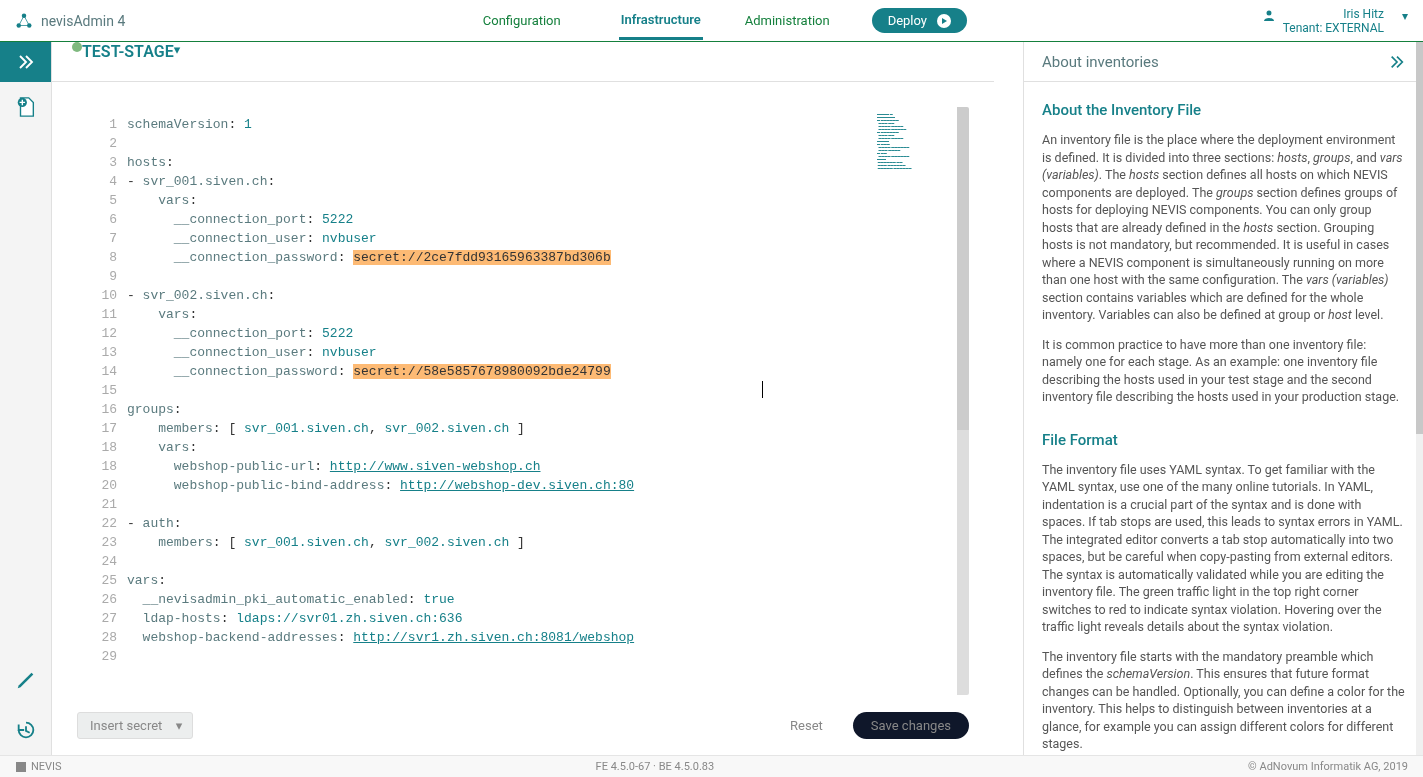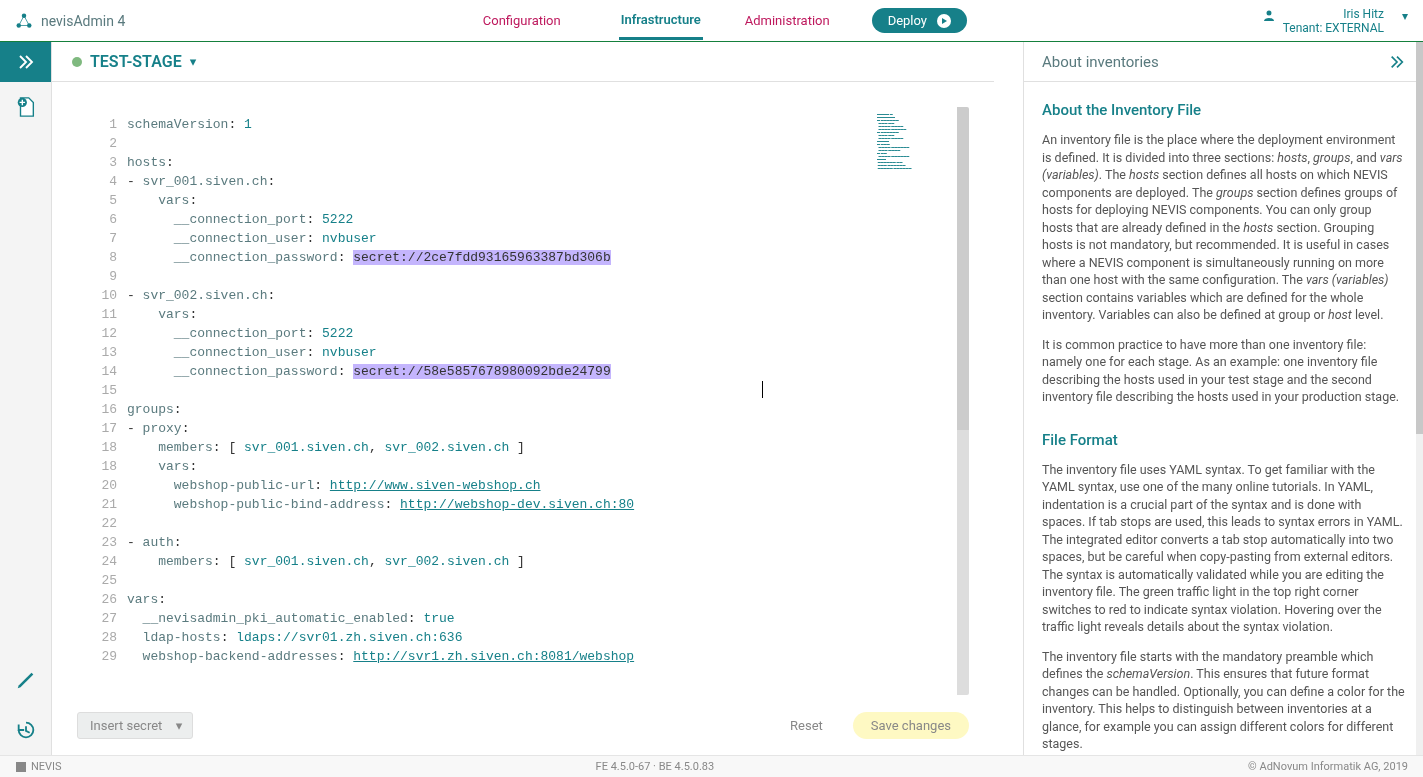--- a/index.html
+++ b/index.html
@@ -28,21 +28,21 @@
   }
   .logo-icon { width: 18px; height: 18px; }
   .app-name { color: #5a7a7e; font-size: 14px; }
   .nav-center {
     flex: 1;
     display: flex;
     justify-content: center;
     gap: 40px;
     align-items: center;
   }
-  .nav-link { color: #be185d; cursor: pointer; padding: 10px 2px; }
+  .nav-link { color: #15803d; cursor: pointer; padding: 10px 2px; }
   .nav-link.active {
     color: #168089; font-weight: 600;
     border-bottom: 3px solid #168089;
     margin-left: 16px;
   }
   .deploy-btn {
     background: #168089; color: #fff;
     padding: 5px 16px 5px 16px; border-radius: 15px;
     display: flex; align-items: center; gap: 10px;
     cursor: pointer;
@@ -78,22 +78,22 @@
     width: 100%; height: 50px;
     display: flex; align-items: center; justify-content: center;
     cursor: pointer;
   }
   .rail-spacer { flex: 1; }
   .rail-icon { width: 22px; height: 22px; fill: #168089; }
   .center-col {
     flex: 1; display: flex; flex-direction: column; min-width: 0;
   }
   .tabbar {
-    height: 40px; display: flex; align-items: center;
-    padding: 0 20px; gap: 8px;
+    height: 40px; display: flex; align-items: flex-start;
+    padding: 0 20px; 
     border-bottom: 1px solid #e0e0e0;
   }
   .tab-dot { width: 10px; height: 10px; background: #7fb97f; border-radius: 50%; }
   .tab-name { color: #168089; font-size: 16px; font-weight: 600; }
   .tab-chev { color: #168089; }
   .editor-wrap {
     flex: 1; position: relative; padding: 25px 25px 0 25px;
     min-height: 0;
   }
   .editor-box {
@@ -125,21 +125,21 @@
   .minimap-scroll {
     position: absolute; top: 0; right: 0; width: 12px; height: 55%;
     background: #ccc;
   }
   .minimap-scroll2 {
     position: absolute; top: 55%; right: 0; width: 12px; height: 45%;
     background: #ddd;
   }
   .tok-key { color: #5a7a7e; }
   .tok-val { color: #168089; }
-  .tok-secret { background: #c4b5fd; color: #333; }
+  .tok-secret { background: #fdba74; color: #333; }
   .tok-url { color: #168089; text-decoration: underline; }
   .caret-line {
     position: absolute; left: 0; right: 0; height: 19px;
     background: #f2f2f2; z-index: -1;
   }
   .text-cursor {
     position: absolute; width: 1px; height: 17px; background: #000;
   }
   .bottom-bar {
     height: 60px; display: flex; align-items: center;
@@ -149,21 +149,21 @@
     background: #eceeee; border: 1px solid #ddd;
     padding: 5px 30px 5px 12px; border-radius: 3px;
     color: #888; position: relative; cursor: pointer;
   }
   .insert-secret::after {
     content: "▾"; position: absolute; right: 10px; top: 5px; color: #888;
   }
   .bottom-spacer { flex: 1; }
   .reset-btn { color: #888; cursor: pointer; padding: 6px 14px; }
   .save-btn {
-    background: #fef9c3; color: #888; padding: 6px 18px;
+    background: #0f172a; color: #888; padding: 6px 18px;
     border-radius: 15px; cursor: pointer;
   }
   .right-panel {
     width: 400px; display: flex; flex-direction: column;
     border-left: 1px solid #e0e0e0;
     margin-left: 29px;
   }
   .right-header {
     height: 40px; display: flex; align-items: center;
     justify-content: space-between; padding: 0 18px;
@@ -316,21 +316,20 @@
             <div class="line"><span>      </span><span class="tok-key">__connection_user</span><span>: </span><span class="tok-val">nvbuser</span></div>
             <div class="line"><span>      </span><span class="tok-key">__connection_password</span><span>: </span><span class="tok-secret">secret://2ce7fdd93165963387bd306b</span></div>
             <div class="line"></div>
             <div class="line"><span>- </span><span class="tok-key">svr_002.siven.ch</span><span>:</span></div>
             <div class="line"><span>    </span><span class="tok-key">vars</span><span>:</span></div>
             <div class="line"><span>      </span><span class="tok-key">__connection_port</span><span>: </span><span class="tok-val">5222</span></div>
             <div class="line"><span>      </span><span class="tok-key">__connection_user</span><span>: </span><span class="tok-val">nvbuser</span></div>
             <div class="line"><span>      </span><span class="tok-key">__connection_password</span><span>: </span><span class="tok-secret">secret://58e5857678980092bde24799</span></div>
             <div class="line"></div>
             <div class="line"><span class="tok-key">groups</span><span>:</span></div>
-            <div class="line"><span>- </span><span class="tok-key">proxy</span><span>:</span></div>
             <div class="line"><span>    </span><span class="tok-key">members</span><span>: [ </span><span class="tok-val">svr_001.siven.ch</span><span>, </span><span class="tok-val">svr_002.siven.ch</span><span> ]</span></div>
             <div class="line"><span>    </span><span class="tok-key">vars</span><span>:</span></div>
             <div class="line"><span>      </span><span class="tok-key">webshop-public-url</span><span>: </span><span class="tok-url">http://www.siven-webshop.ch</span></div>
             <div class="line"><span>      </span><span class="tok-key">webshop-public-bind-address</span><span>: </span><span class="tok-url">http://webshop-dev.siven.ch:80</span></div>
             <div class="line"></div>
             <div class="line"><span>- </span><span class="tok-key">auth</span><span>:</span></div>
             <div class="line"><span>    </span><span class="tok-key">members</span><span>: [ </span><span class="tok-val">svr_001.siven.ch</span><span>, </span><span class="tok-val">svr_002.siven.ch</span><span> ]</span></div>
             <div class="line"></div>
             <div class="line"><span class="tok-key">vars</span><span>:</span></div>
             <div class="line"><span>  </span><span class="tok-key">__nevisadmin_pki_automatic_enabled</span><span>: </span><span class="tok-val">true</span></div>

